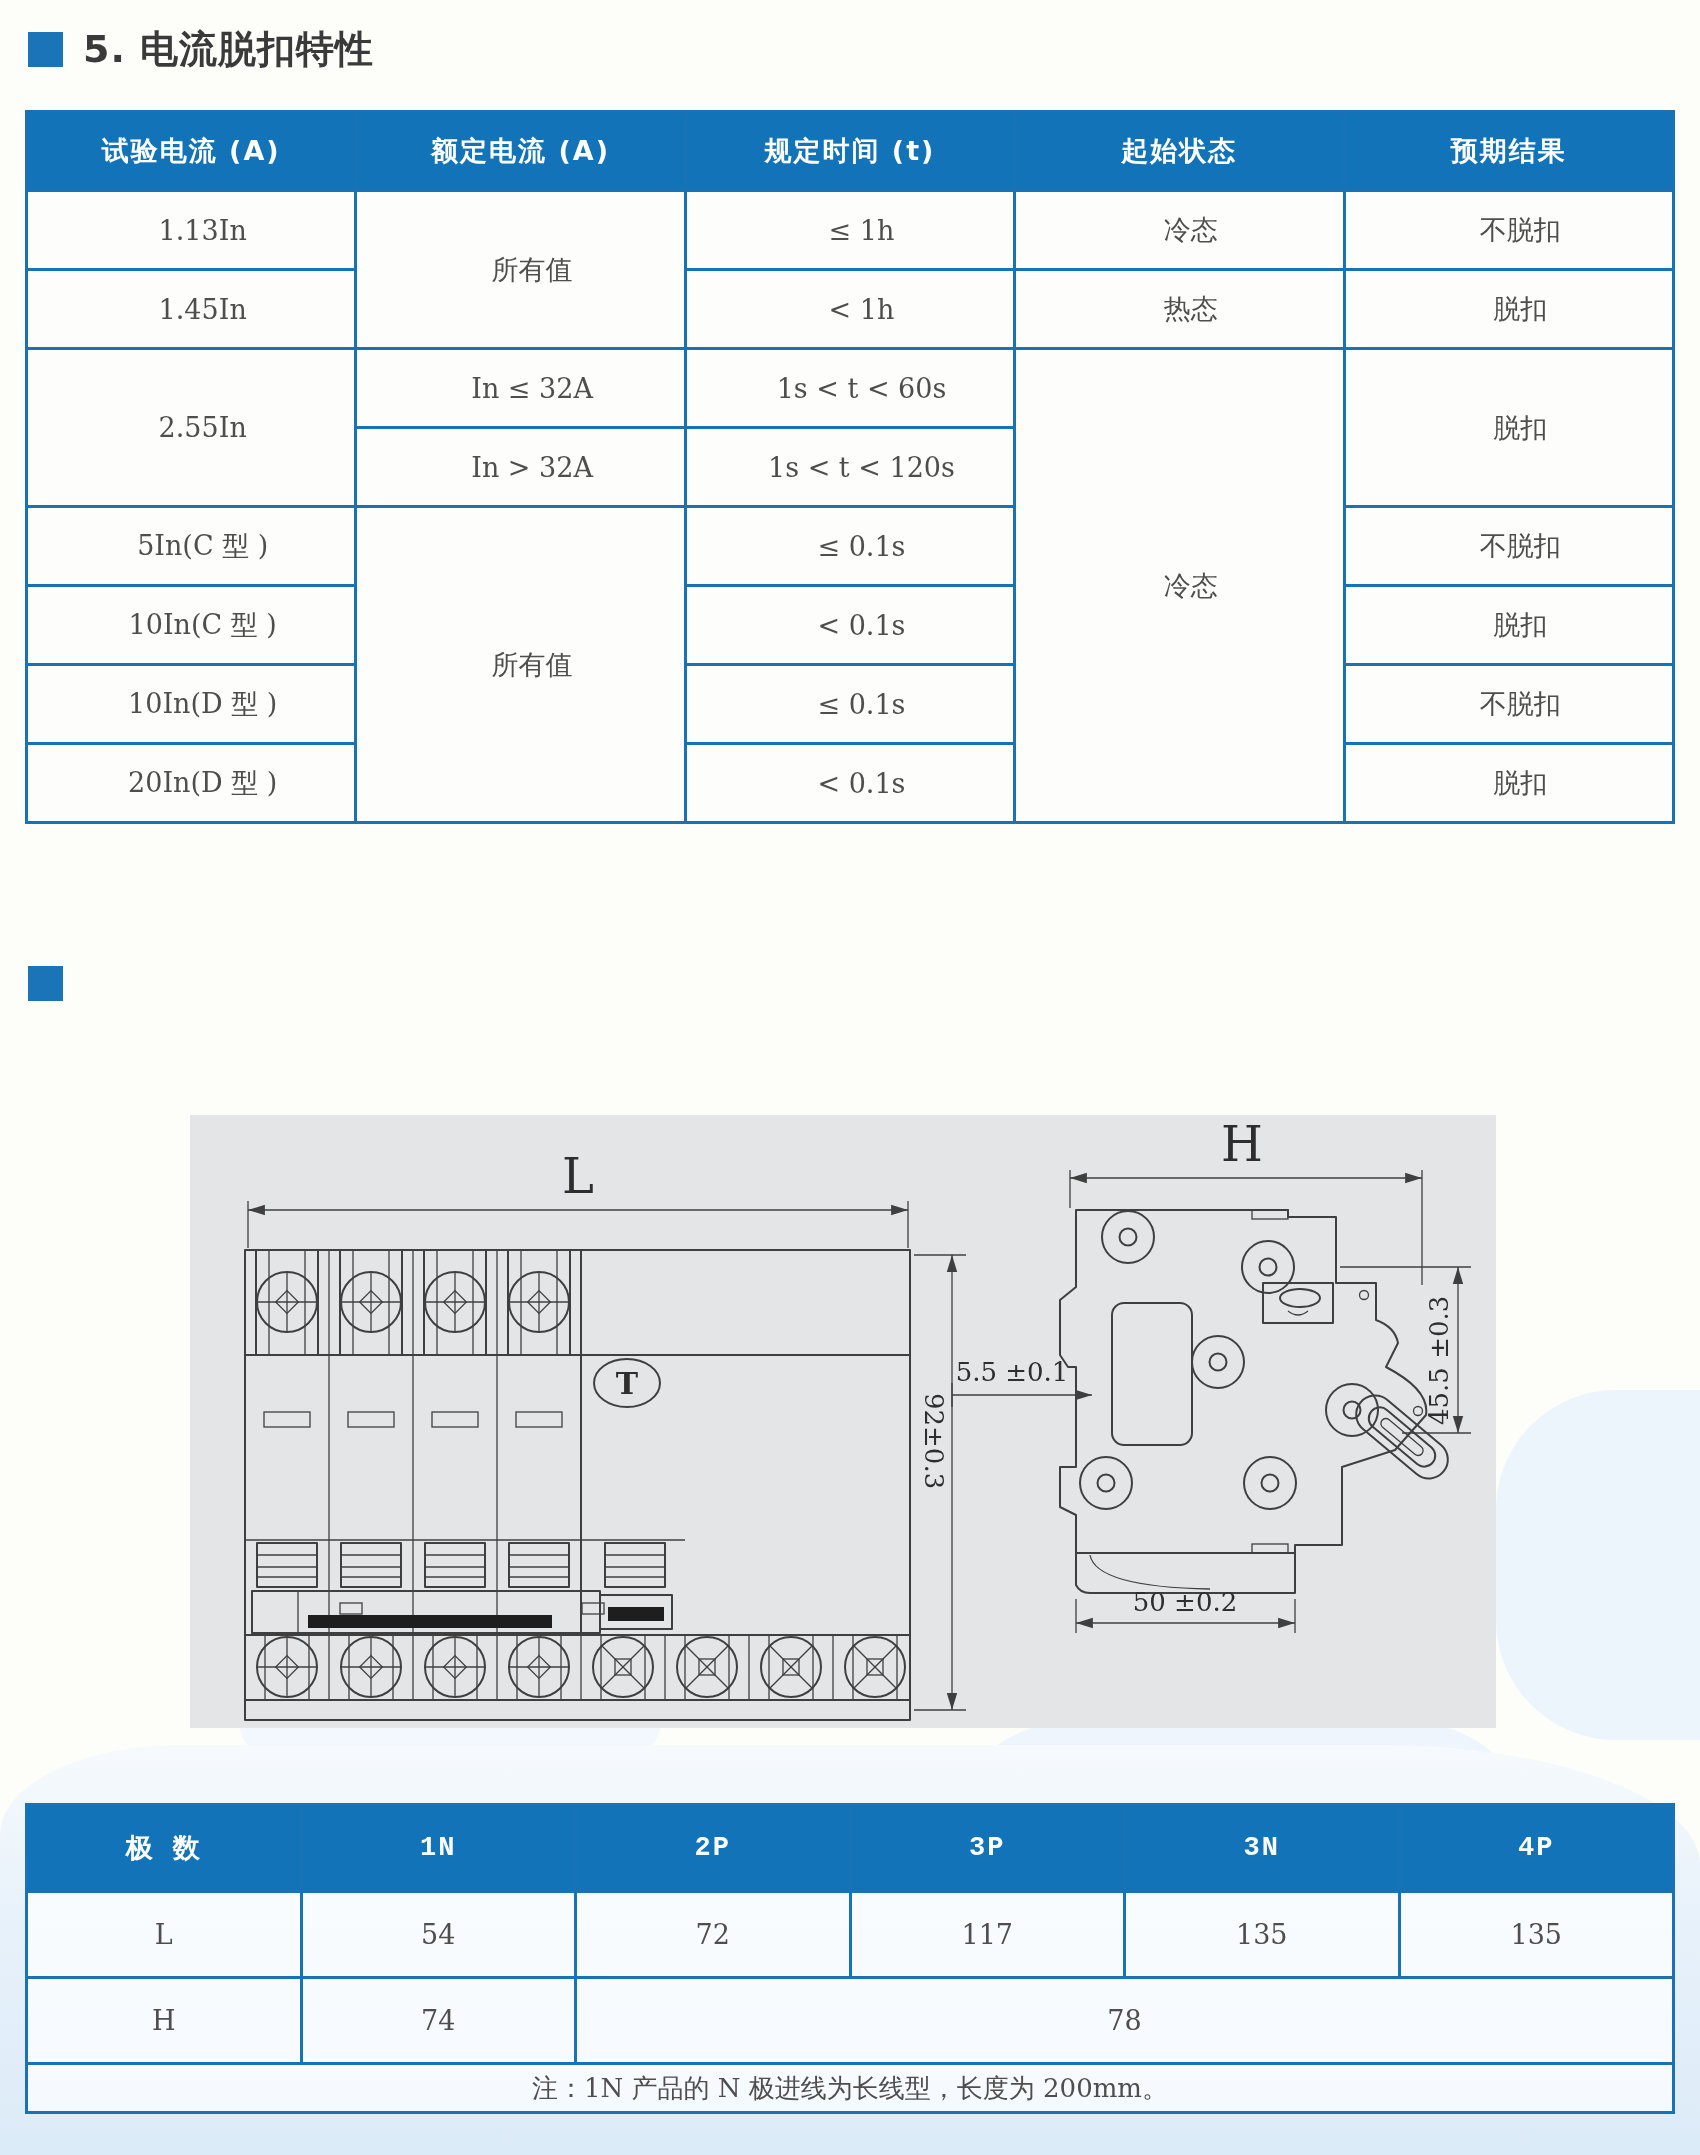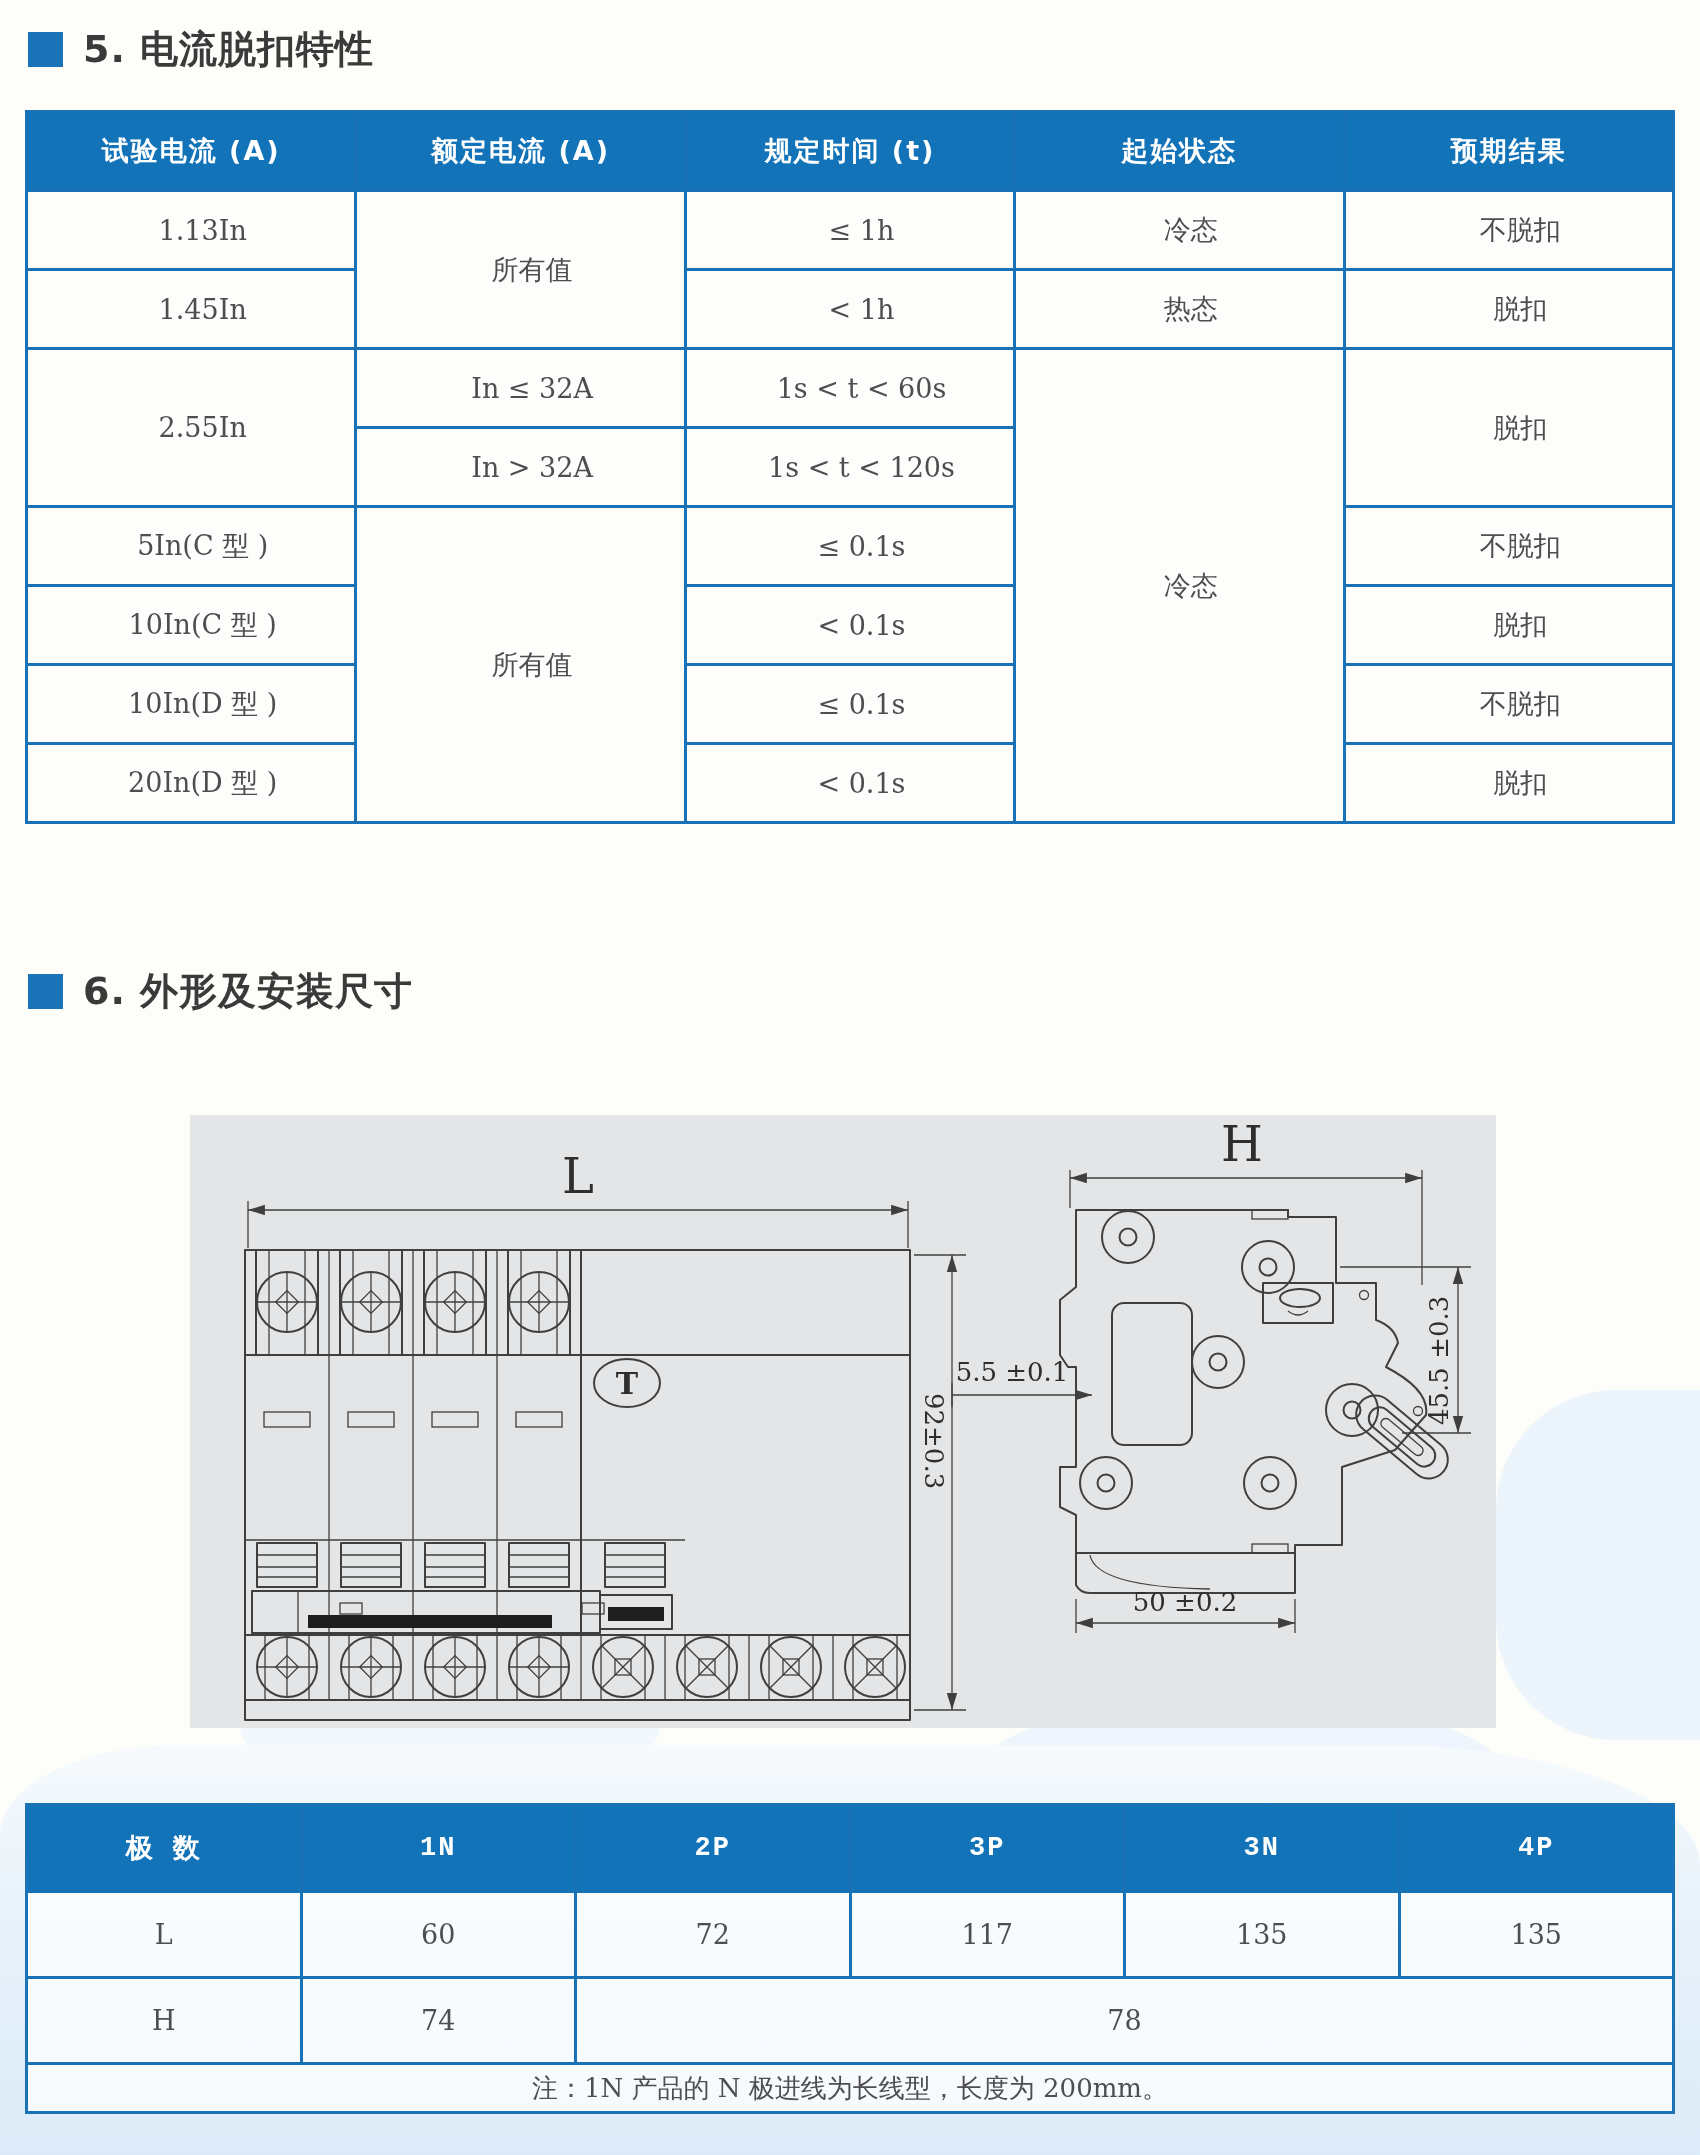--- a/index.html
+++ b/index.html
@@ -109,21 +109,20 @@
       <tr>
         <td>20In(D 型 )</td>
         <td>&lt; 0.1s</td>
         <td>脱扣</td>
       </tr>
     </tbody>
   </table>
 
   <div class="sec" style="top:966px">
     <span class="sq"></span>
-    <span class="sec-t">6. 外形及安装尺寸</span>
   </div>
 
   <div id="panel">
     <svg width="1306" height="613" viewBox="0 0 1306 613">
       <defs>
         <marker id="arr" markerWidth="14" markerHeight="10" refX="13" refY="5" orient="auto-start-reverse">
           <path d="M0,1 L13,5 L0,9 z" fill="#3f3f3f"></path>
         </marker>
         <g id="scrP">
           <circle r="30" class="d-ln"></circle>
@@ -348,21 +347,21 @@
         <th style="width:16.66%">1N</th>
         <th style="width:16.66%">2P</th>
         <th style="width:16.66%">3P</th>
         <th style="width:16.66%">3N</th>
         <th style="width:16.66%">4P</th>
       </tr>
     </thead>
     <tbody>
       <tr>
         <td>L</td>
-        <td>60</td>
+        <td>54</td>
         <td>72</td>
         <td>117</td>
         <td>135</td>
         <td>135</td>
       </tr>
       <tr>
         <td>H</td>
         <td>74</td>
         <td colspan="4">78</td>
       </tr>

